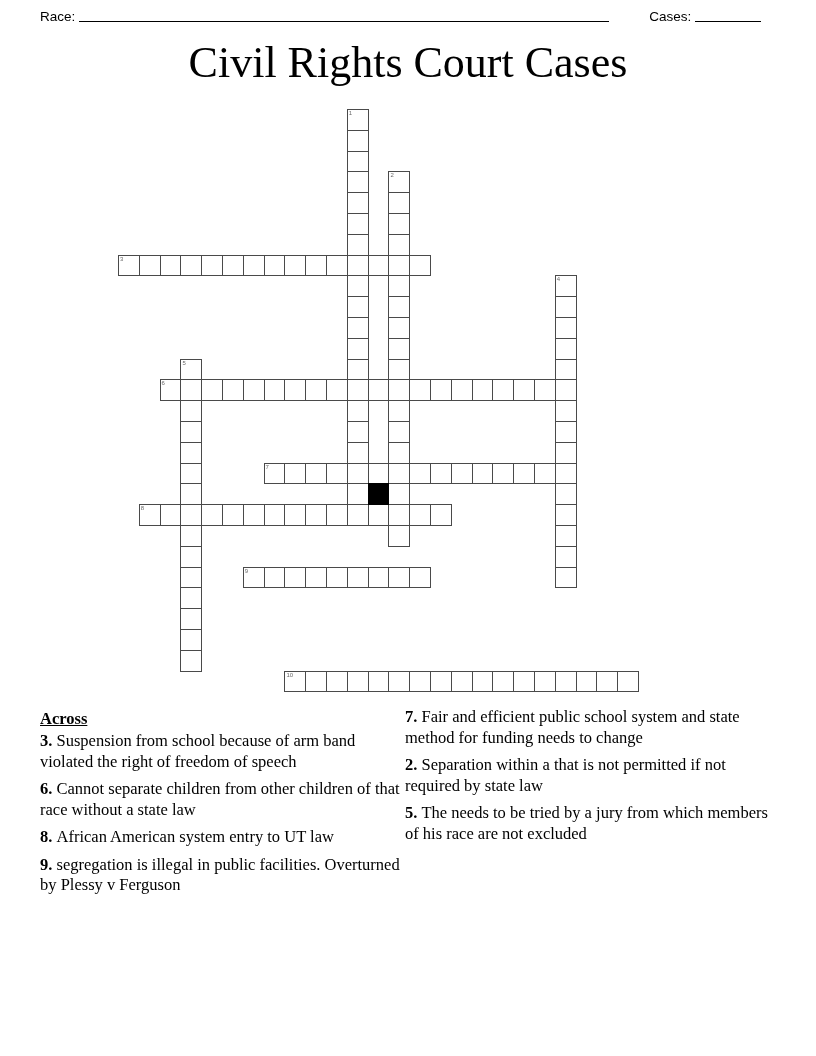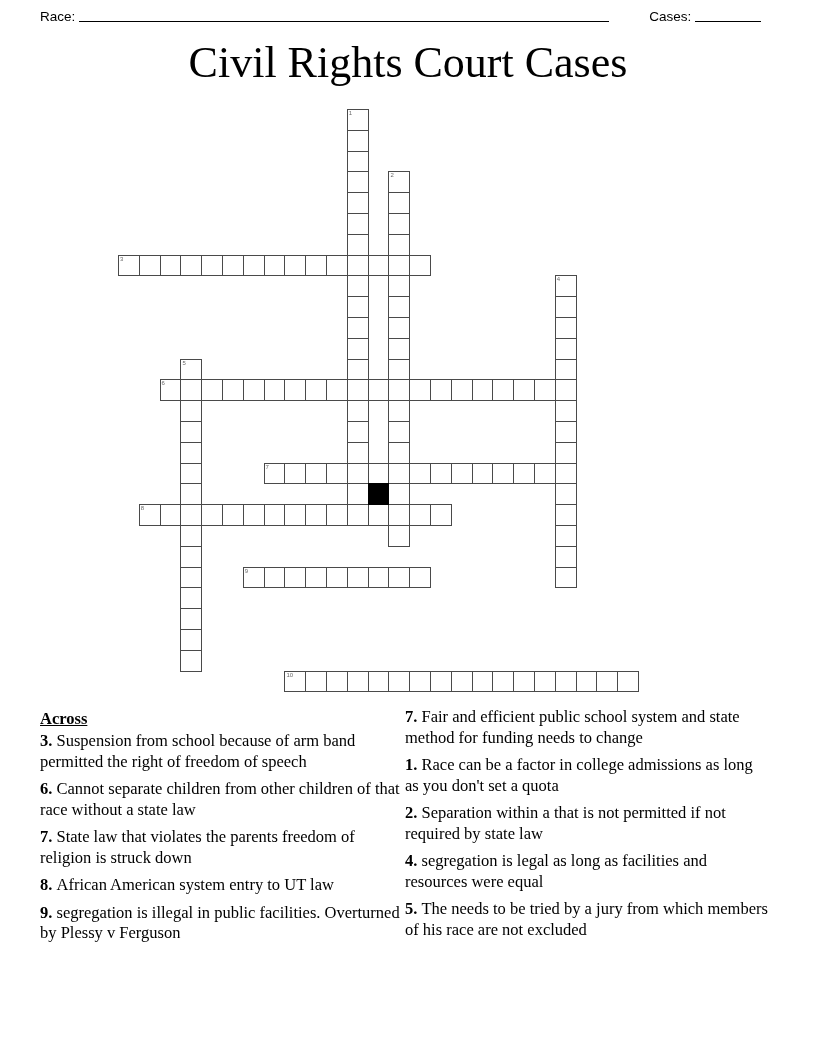--- a/index.html
+++ b/index.html
@@ -303,33 +303,30 @@
     <div class="cw-cell" style="left: 596.4px; top: 670.6px; width: 21.8px; height: 21.8px;"></div>
     <div class="cw-cell" style="left: 617.2px; top: 670.6px; width: 21.8px; height: 21.8px;"></div>
     <div class="cw-cell blocked" style="left: 367.6px; top: 483.4px; width: 21.8px; height: 21.8px;"></div>
   </div>
 
 <div class="clues">
 
   <div class="clue-col clue-col-left">
     <div class="clue-heading">Across</div>
     <div id="across-list-left">
-        <p class="clue-item"><span class="clue-num">3. </span><span class="clue-text">Suspension from school because of arm band permitted the right of freedom of speech</span></p>
+        <p class="clue-item"><span class="clue-num">3. </span><span class="clue-text">Suspension from school because of arm band violated the right of freedom of speech</span></p>
         <p class="clue-item"><span class="clue-num">6. </span><span class="clue-text">Cannot separate children from other children of that race without a state law</span></p>
-        <p class="clue-item"><span class="clue-num">7. </span><span class="clue-text">State law that violates the parents freedom of religion is struck down</span></p>
         <p class="clue-item"><span class="clue-num">8. </span><span class="clue-text">African American system entry to UT law</span></p>
         <p class="clue-item"><span class="clue-num">9. </span><span class="clue-text">segregation is illegal in public facilities. Overturned by Plessy v Ferguson</span></p>
       </div>
   </div>
 
   <div class="clue-col clue-col-right">
     <div id="across-list-right">
         <p class="clue-item"><span class="clue-num">7. </span><span class="clue-text">Fair and efficient public school system and state method for funding needs to change</span></p>
       </div>
     <div id="down-list">
-        <p class="clue-item"><span class="clue-num">1. </span><span class="clue-text">Race can be a factor in college admissions as long as you don't set a quota</span></p>
         <p class="clue-item"><span class="clue-num">2. </span><span class="clue-text">Separation within a that is not permitted if not required by state law</span></p>
-        <p class="clue-item"><span class="clue-num">4. </span><span class="clue-text">segregation is legal as long as facilities and resources were equal</span></p>
         <p class="clue-item"><span class="clue-num">5. </span><span class="clue-text">The needs to be tried by a jury from which members of his race are not excluded</span></p>
       </div>
   </div>
 
 </div>
 
 </body></html>

